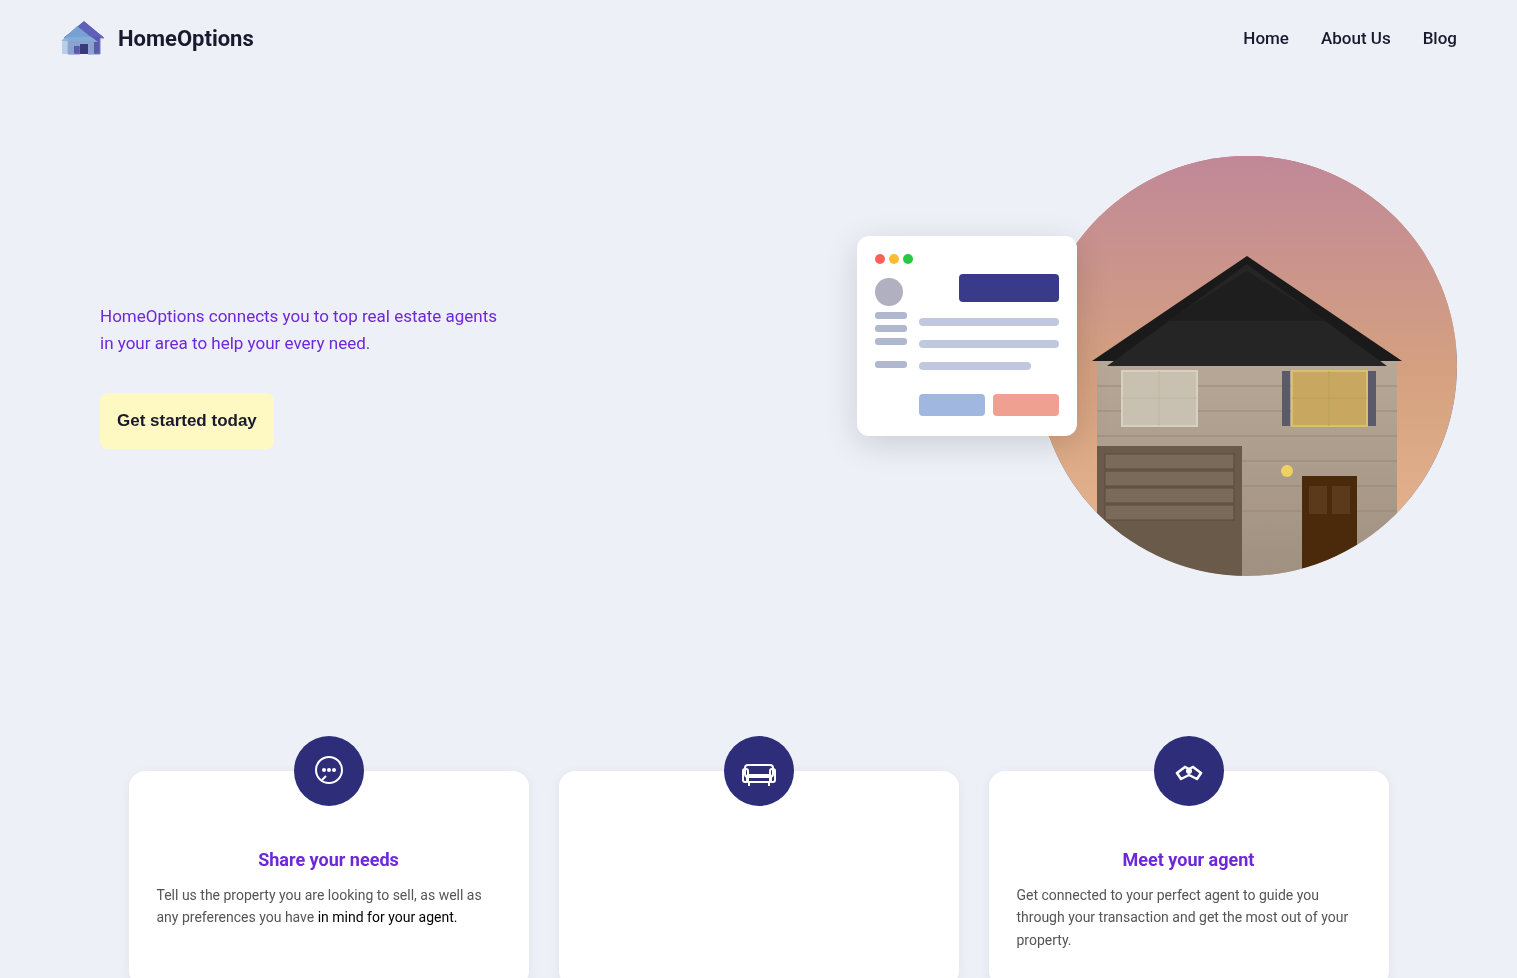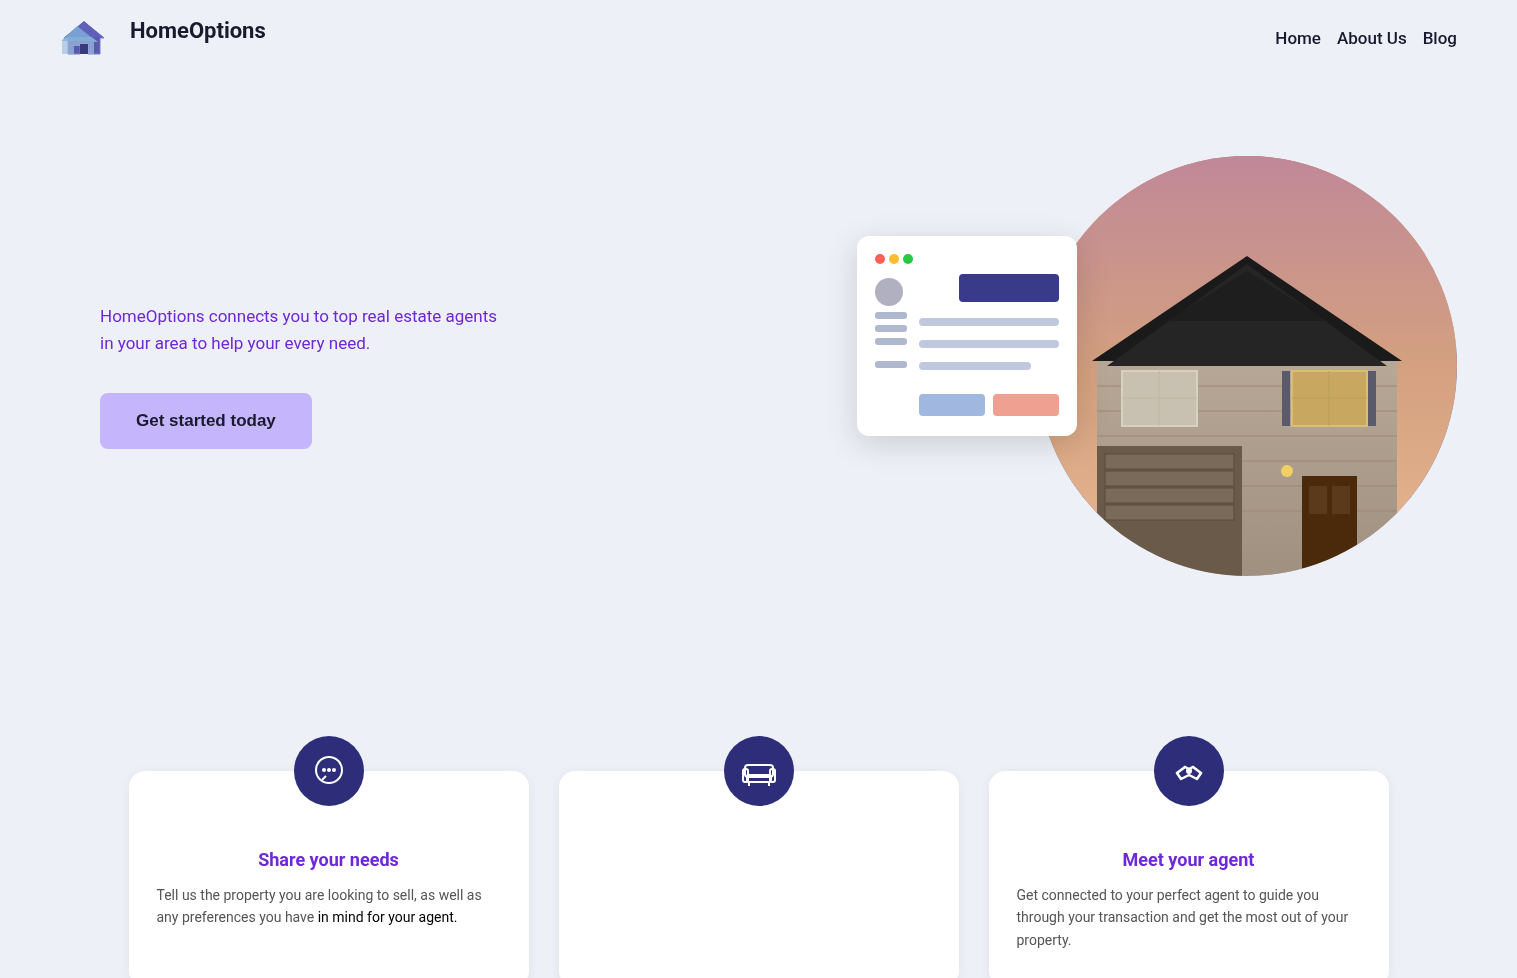--- a/index.html
+++ b/index.html
@@ -13,35 +13,35 @@
     
     nav {
       display: flex;
       align-items: center;
       justify-content: space-between;
       padding: 18px 60px;
       background-color: #eef0f8;
     }
     .logo-area {
       display: flex;
-      align-items: flex-start;
-      gap: 22px;
+      align-items: center;
+      gap: 10px;
     }
     .logo-icon {
       width: 48px;
       height: 40px;
     }
     .logo-text {
       font-size: 22px;
       font-weight: 700;
       color: #1a1a2e;
     }
     .nav-links {
       display: flex;
-      gap: 16px;
+      gap: 32px;
       list-style: none;
     }
     .nav-links li a {
       text-decoration: none;
       color: #1a1a2e;
       font-size: 17px;
       font-weight: 500;
     }
 
     
@@ -65,24 +65,24 @@
       margin-bottom: 28px;
     }
     .hero-subtext {
       font-size: 17px;
       color: #6d28d9;
       line-height: 1.6;
       margin-bottom: 36px;
       max-width: 400px;
     }
     .cta-button {
-      background-color: #c4b5fd;
+      background-color: #fef9c3;
       color: #1a1a2e;
       border: none;
-      padding: 18px 36px;
+      padding: 18px 17px;
       font-size: 17px;
       font-weight: 600;
       border-radius: 8px;
       cursor: pointer;
       display: inline-block;
     }
 
     
     .hero-right {
       position: relative;

